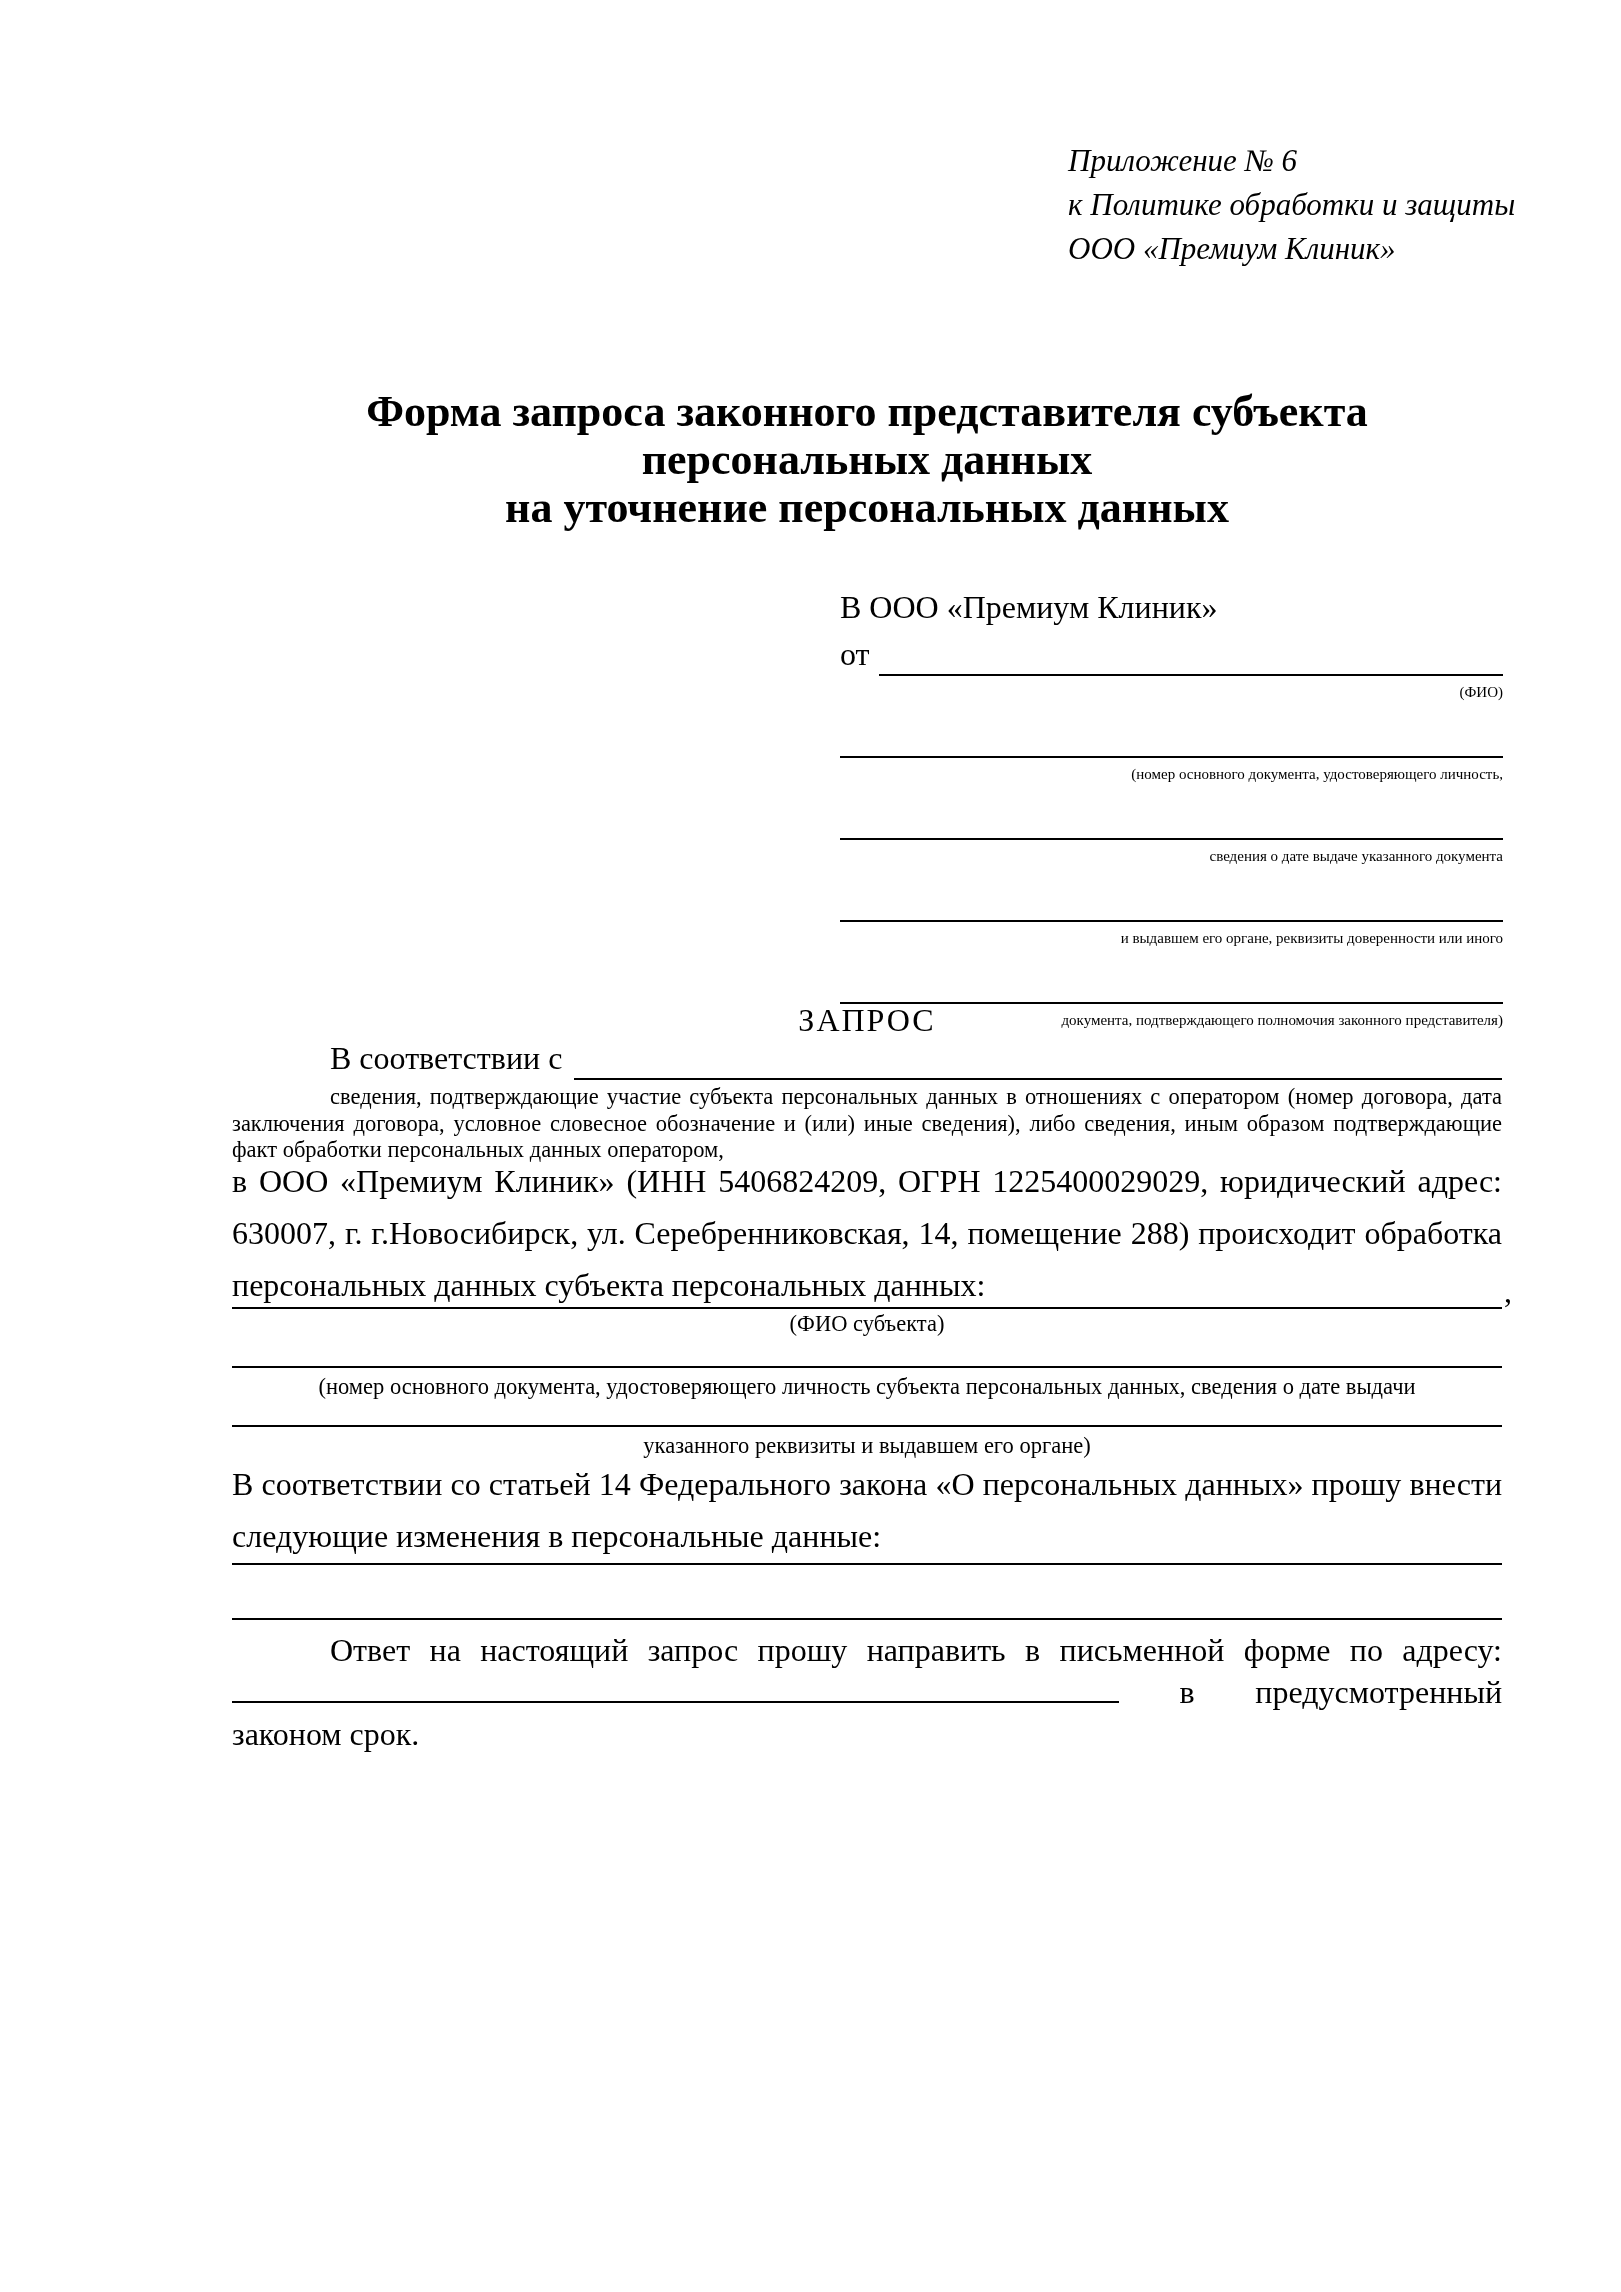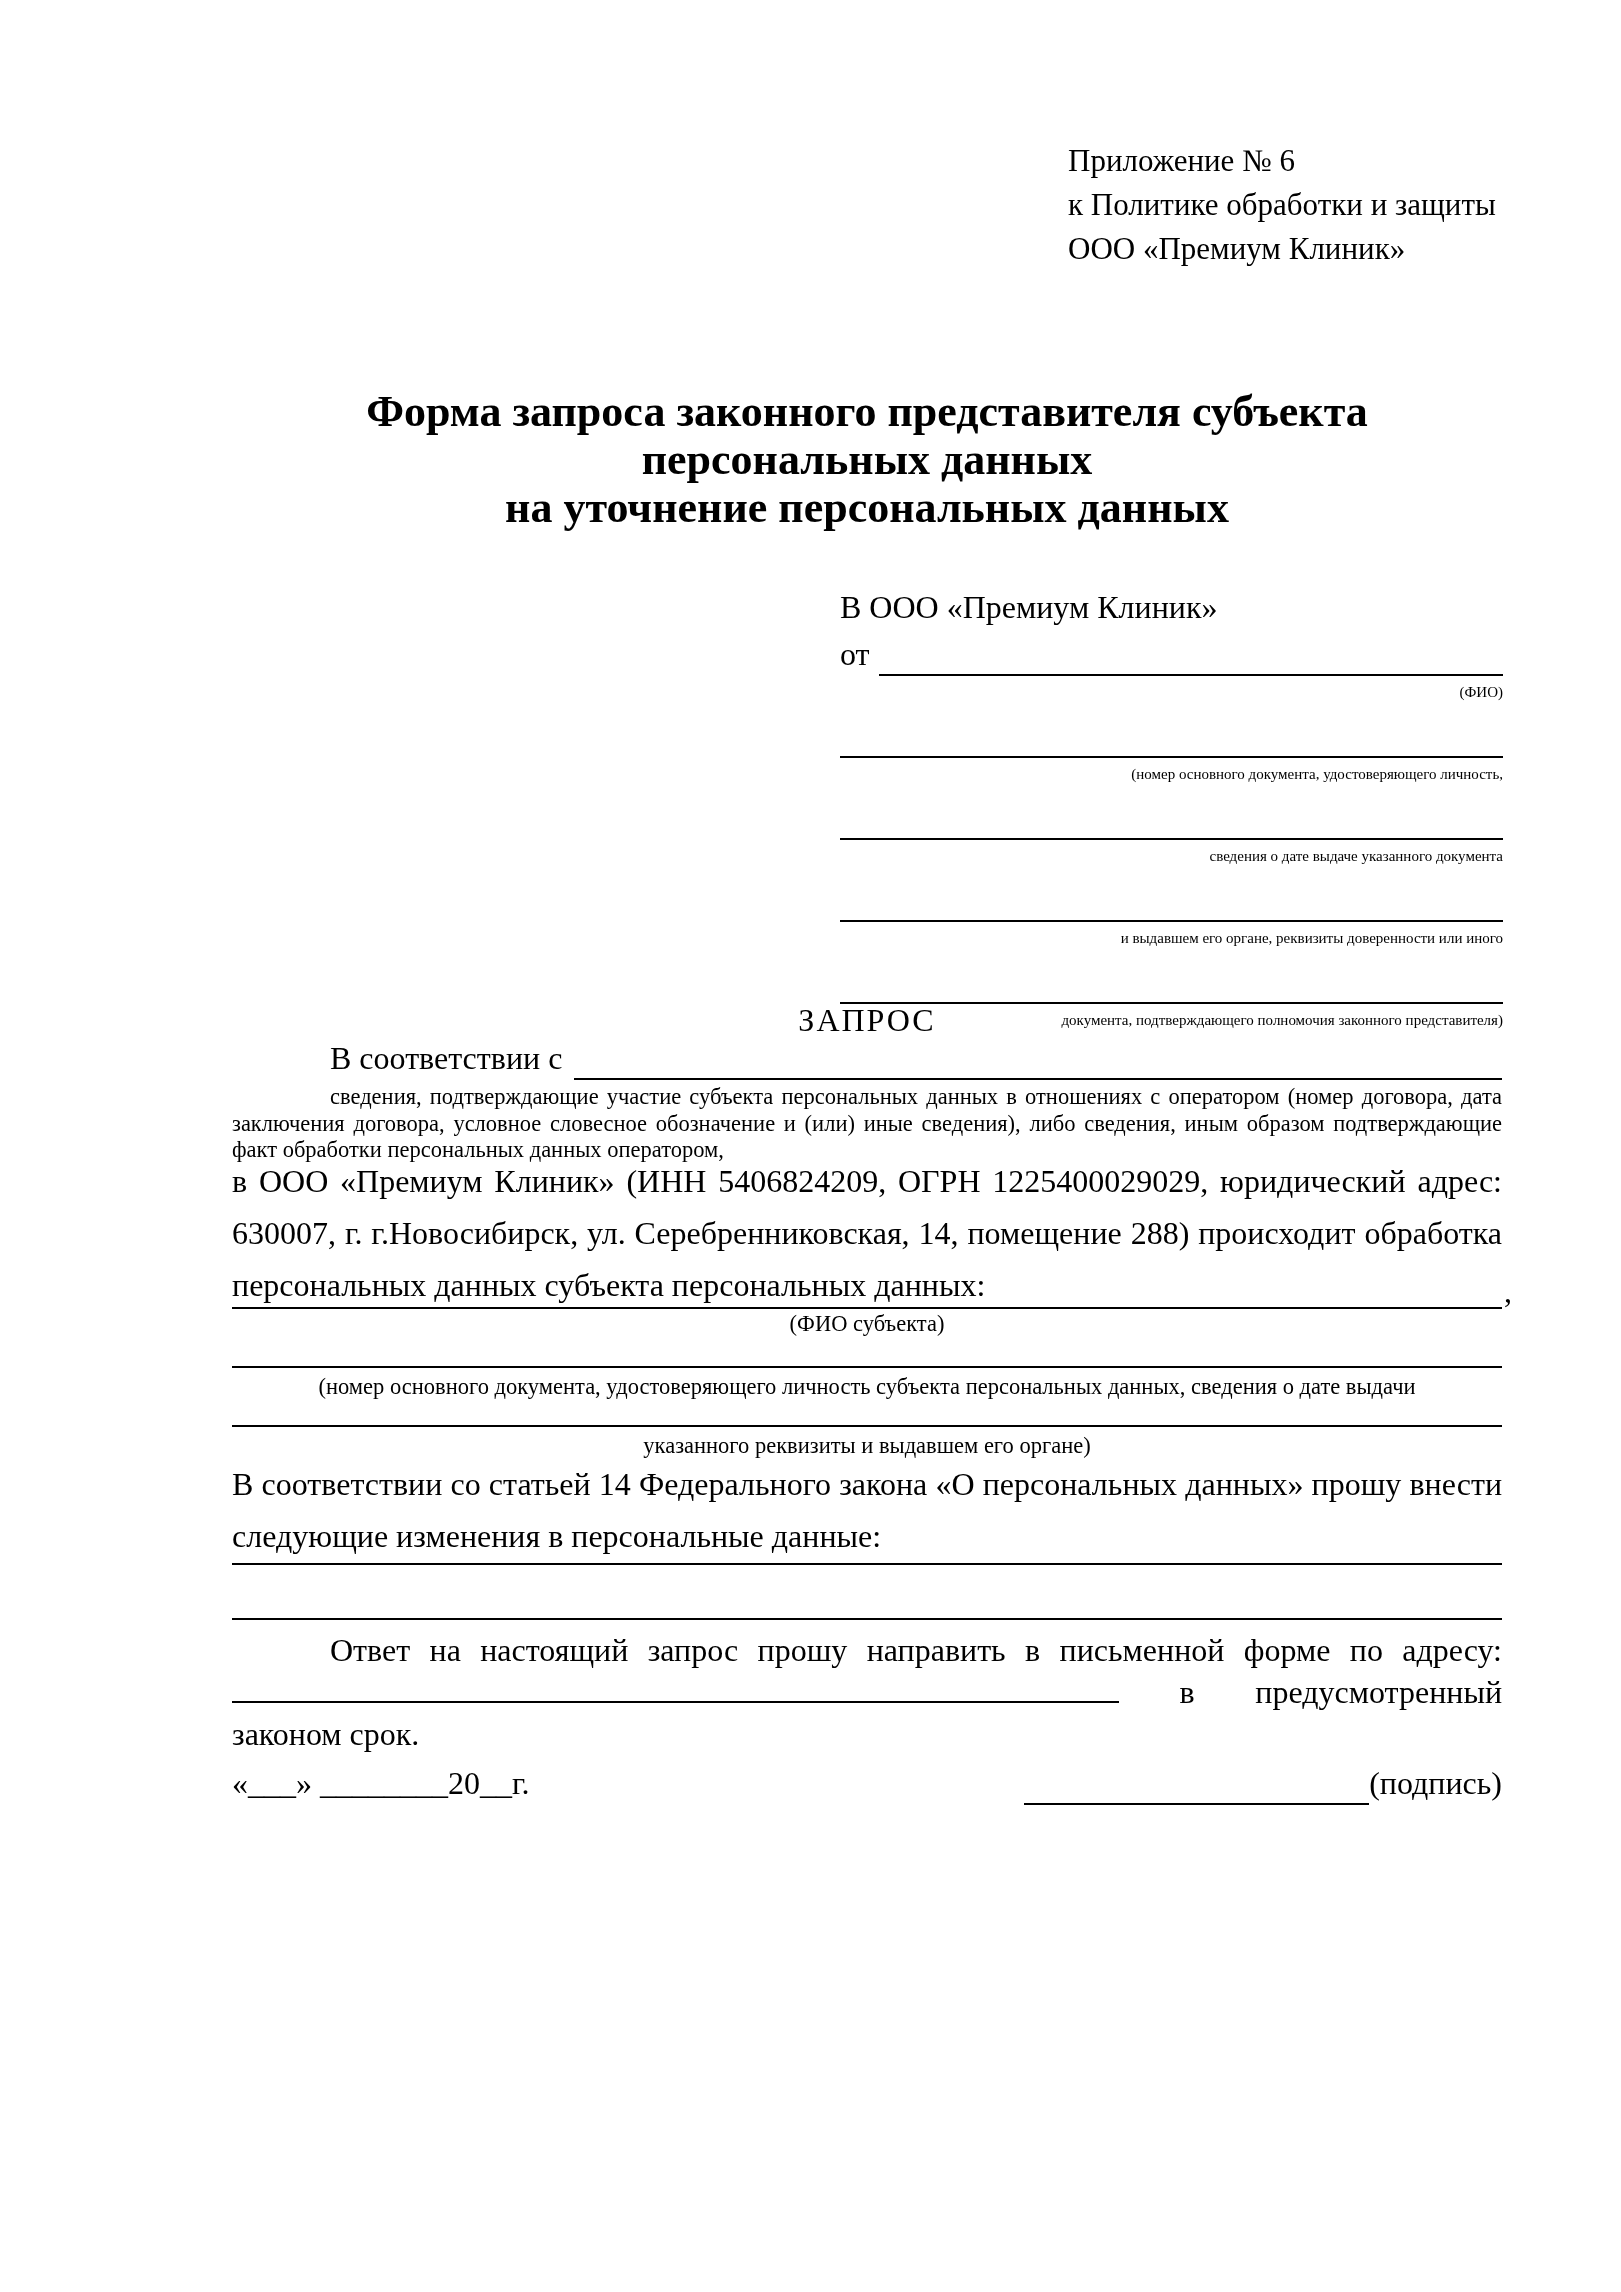--- a/index.html
+++ b/index.html
@@ -8,21 +8,21 @@
     width:1621px;height:2293px;
     margin:0 auto;
     background:#ffffff;
     color:#000000;
     font-family:"Liberation Serif","DejaVu Serif",serif;
     overflow:hidden;
   }
   .abs{position:absolute;}
 
   
-  .appendix{left:1068px;top:139px;font-size:31px;line-height:44px;}
+  .appendix{left:1068px;top:139px;font-size:31px;line-height:44px;font-style:italic;}
 
   
   .doc-title{left:232px;top:388px;width:1270px;text-align:center;font-weight:bold;font-size:44px;line-height:48px;}
 
   
   .addressee{left:840px;top:586px;width:663px;font-size:32px;line-height:43px;}
   .from-line{display:flex;align-items:flex-end;margin-top:3.9px;}
   .from-fill{flex:1;border-bottom:2.9px solid #000;margin-left:9.8px;height:37px;}
   .cap{font-size:15px;line-height:25.5px;text-align:right;margin-top:3.9px;}
   .blank{border-bottom:2.9px solid #000;height:21.6px;margin-top:29px;}
@@ -122,22 +122,15 @@
 
   <div class="abs rule" style="top:1541px;height:21.6px;"></div>
   <div class="abs rule" style="top:1596px;height:21.6px;"></div>
 
   <div class="abs answer-par">
     <span>Ответ на настоящий запрос прошу направить в письменной форме по адресу:</span>
     <span class="inline-blank"></span>
     <span>в предусмотренный законом срок.</span>
   </div>
 
-  <div class="abs footer-row">
-    <span>«___» ________20__г.</span>
-    <span class="sig-group">
-      <span class="sig-fill"></span>
-      <span>(подпись)</span>
-    </span>
-  </div>
 
 </div>
 
 
 </body></html>

